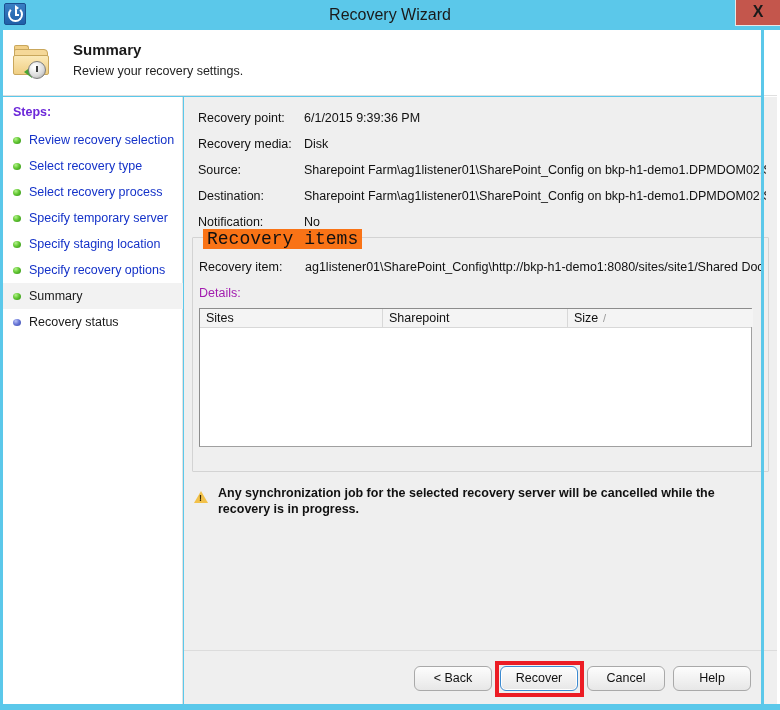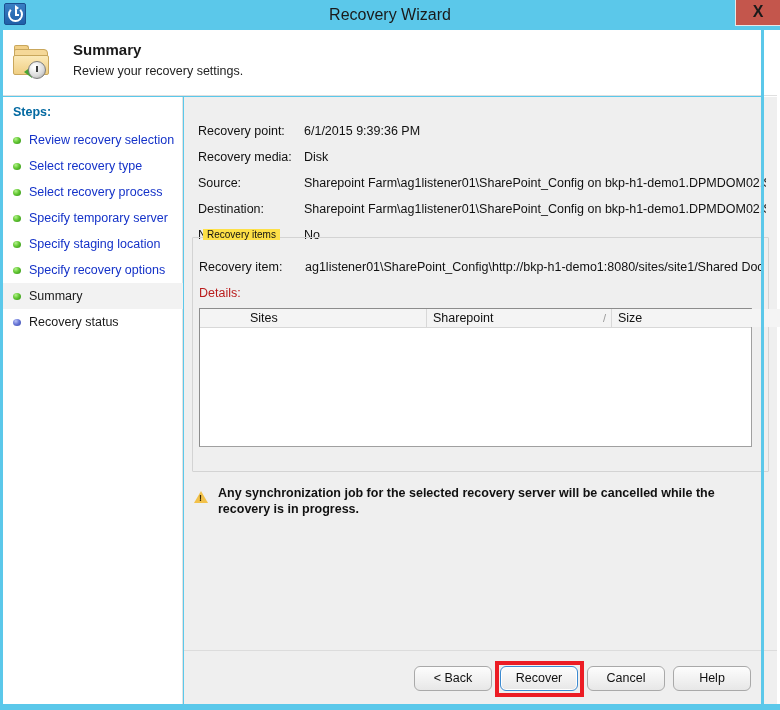--- a/index.html
+++ b/index.html
@@ -179,21 +179,21 @@
     width: 180px;
     height: 609px;
     background: #ffffff;
     border-right: 1px solid #e2e2e2;
   }
   .steps-label {
     position: absolute;
     left: 10px; top: 8px;
     font-size: 12.5px;
     font-weight: bold;
-    color: #0369a1;
+    color: #6d28d9;
     font-family: "Liberation Sans", sans-serif;
   }
   .steps-list {
     position: absolute;
     left: 0; top: 30px;
     width: 180px;
   }
   .step {
     position: relative;
     height: 26px;
@@ -231,21 +231,20 @@
     left: 184px; top: 97px;
     width: 593px;
     height: 609px;
     background: #efefef;
   }
 
   .field-rows {
     position: absolute;
     left: 0; top: 8px;
     width: 593px;
-    margin-top: 13px;
   }
   .field-row {
     position: relative;
     height: 26px;
     line-height: 26px;
     font-size: 12.5px;
     color: #111111;
     font-family: "Liberation Sans", sans-serif;
   }
   .field-label {
@@ -266,25 +265,25 @@
     position: absolute;
     left: 8px; top: 140px;
     width: 577px;
     height: 235px;
     border: 1px solid #d3d3d3;
     border-radius: 1px;
   }
   .groupbox-title {
     position: absolute;
     left: 10px; top: -9px;
-    background: #fde047;
+    background: #f97316;
     padding: 0 4px;
-    font-size: 10px;
+    font-size: 18px;
     color: #111111;
-    font-family: Liberation Sans, sans-serif;
+    font-family: Liberation Mono, monospace;
   }
   .gb-row {
     position: absolute;
     left: 6px; top: 18px;
     height: 22px;
     line-height: 22px;
     font-size: 12.5px;
     color: #111111;
     width: 565px;
     white-space: nowrap;
@@ -292,21 +291,21 @@
     font-family: "Liberation Sans", sans-serif;
   }
   .gb-row .gb-label {
     display: inline-block;
     width: 106px;
   }
   .details-label {
     position: absolute;
     left: 6px; top: 48px;
     font-size: 12.5px;
-    color: #b91c1c;
+    color: #a21caf;
     font-family: "Liberation Sans", sans-serif;
   }
 
   .listview {
     position: absolute;
     left: 6px; top: 70px;
     width: 553px;
     height: 139px;
     background: #ffffff;
     border: 1px solid #a0a0a0;
@@ -324,21 +323,20 @@
     top: 0;
     height: 18px;
     line-height: 18px;
     padding-left: 6px;
     font-size: 12.5px;
     color: #111111;
     border-right: 1px solid #d8d8d8;
     background: #f4f4f4;
     cursor: pointer;
     font-family: "Liberation Sans", sans-serif;
-    margin-left: 44px;
   }
   .lv-col.c0 { left: 0;   width: 183px; }
   .lv-col.c1 { left: 183px; width: 185px; }
   .lv-col.c2 { left: 368px; width: 185px; border-right: none; }
   .lv-sortmark {
     position: absolute;
     left: 403px; top: 3px;
     font-size: 11px;
     color: #9a9a9a;
     font-family: "Liberation Sans", sans-serif;

